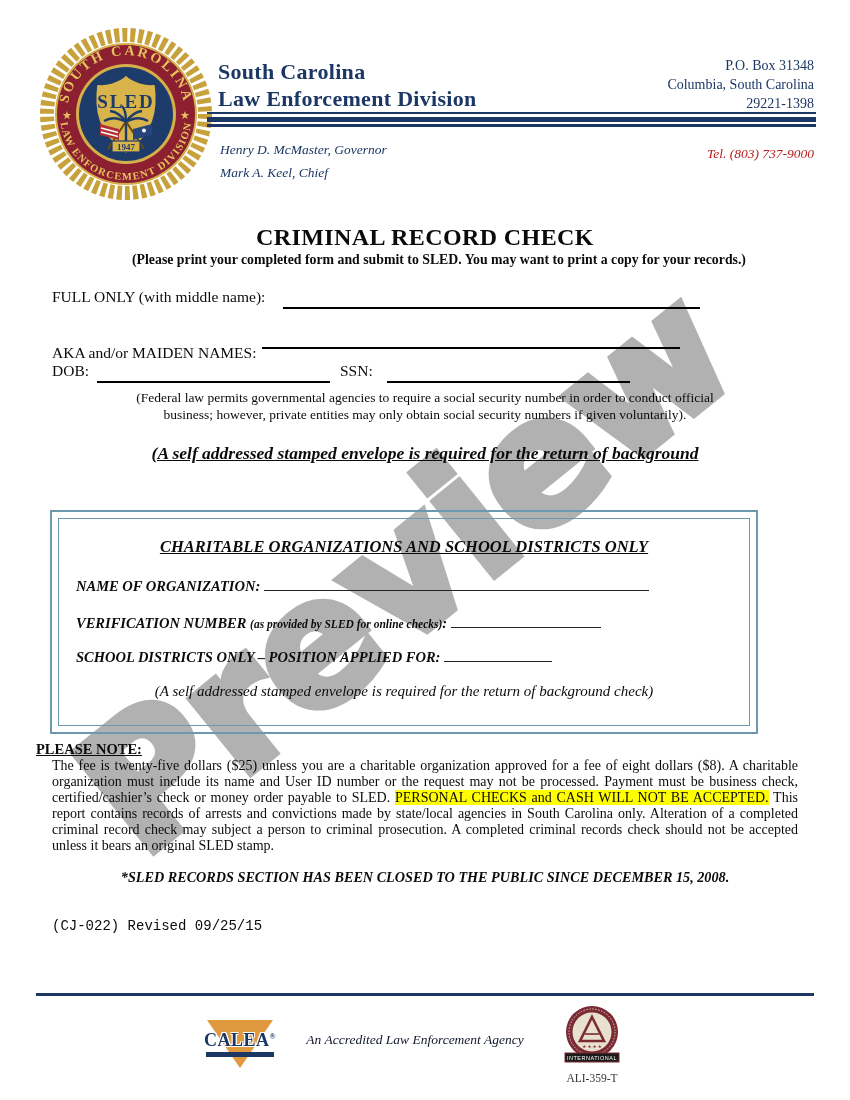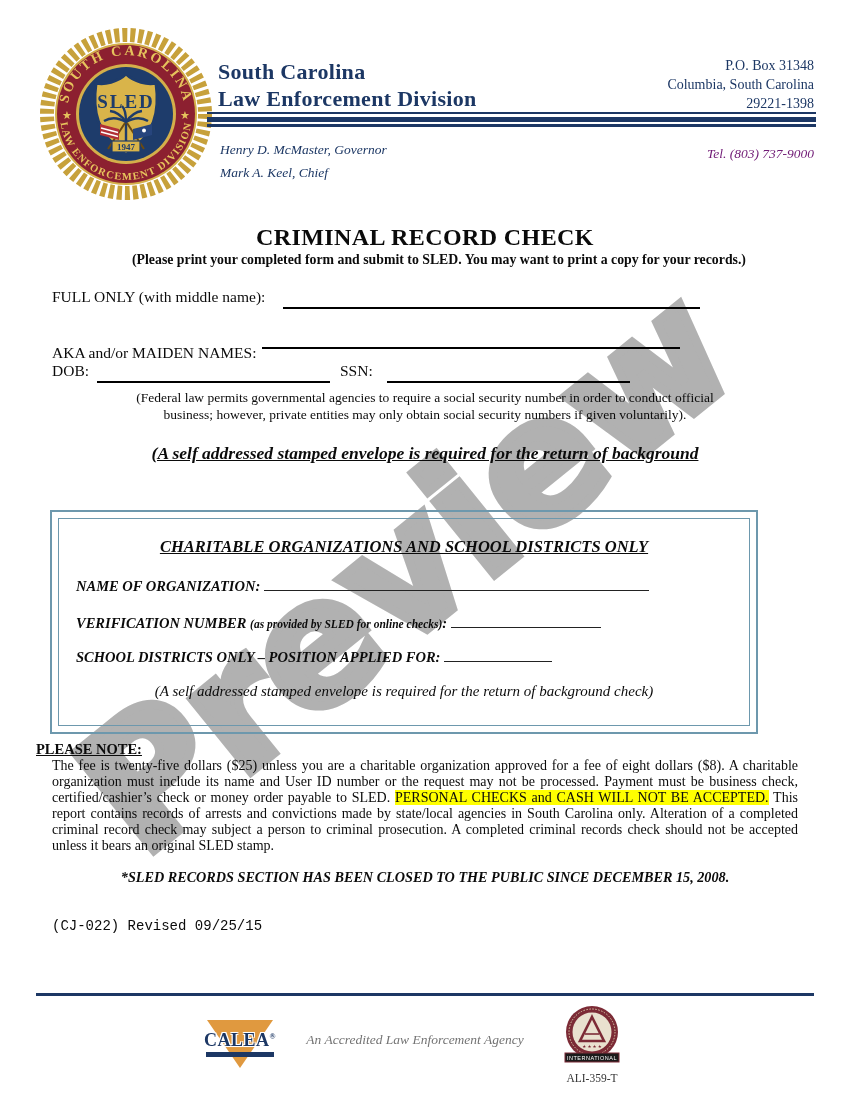--- a/index.html
+++ b/index.html
@@ -17,21 +17,21 @@
   .agency{position:absolute;left:218px;top:58px;color:#1c3764;font-weight:bold;
      font-size:22px;line-height:27px;letter-spacing:.3px;}
   .address{position:absolute;right:36px;top:56px;text-align:right;color:#1c3764;
      font-size:14px;line-height:19px;}
   .hrule{position:absolute;left:207px;right:34px;top:112px;}
   .hrule .rA{height:2px;background:#1c3764;margin-bottom:3px;}
   .hrule .rB{height:5px;background:#1c3764;margin-bottom:2px;}
   .hrule .rC{height:3px;background:#1c3764;}
   .officials{position:absolute;left:220px;top:138px;color:#1c3764;font-style:italic;
      font-size:13.5px;line-height:23px;}
-  .phone{position:absolute;right:36px;top:146px;color:#701a75;font-style:italic;font-size:13.5px;}
+  .phone{position:absolute;right:36px;top:146px;color:#b91c1c;font-style:italic;font-size:13.5px;}
   
   .doc-title{position:absolute;left:0;right:0;top:224px;text-align:center;
      font-size:24px;font-weight:bold;letter-spacing:.4px;}
   .doc-subtitle{position:absolute;left:0;right:0;top:252px;text-align:center;
      font-size:13.8px;font-weight:bold;padding-left:28px;}
   
   .flabel{position:absolute;font-size:15.5px;}
   .fline{position:absolute;border-bottom:2px solid #000;height:18px;}
   .fednote{position:absolute;left:0;right:0;top:390px;text-align:center;
      font-size:13.5px;line-height:16.5px;}
@@ -63,21 +63,21 @@
   .calea{position:absolute;left:203px;top:1016px;width:74px;height:56px;}
   .calea-tri{position:absolute;left:4px;top:4px;width:0;height:0;
      border-left:33px solid transparent;border-right:33px solid transparent;
      border-top:48px solid #e0993f;}
   .calea-text{position:absolute;left:-6px;top:14px;width:86px;text-align:center;
      color:#1c3764;font-weight:bold;font-size:18px;letter-spacing:.5px;
      text-shadow:-1px -1px 0 #fff,1px -1px 0 #fff,-1px 1px 0 #fff,1px 1px 0 #fff,0 0 2px #fff;}
   .calea-text sup{font-size:8px;}
   .calea-bar{position:absolute;left:3px;top:36px;width:68px;height:5px;background:#1c3764;}
   .accredited{position:absolute;left:305px;width:220px;top:1032px;text-align:center;
-     color:#737373;font-style:italic;font-size:13.5px;}
+     color:#0f172a;font-style:italic;font-size:13.5px;}
   .seal2{position:absolute;left:558px;top:1004px;width:68px;height:66px;}
   .seal2-code{position:absolute;left:552px;top:1072px;width:80px;text-align:center;
      font-size:11.5px;color:#333;}
 </style>
 </head>
 <body>
 
 <div class="page">
 
   <div class="watermark">

